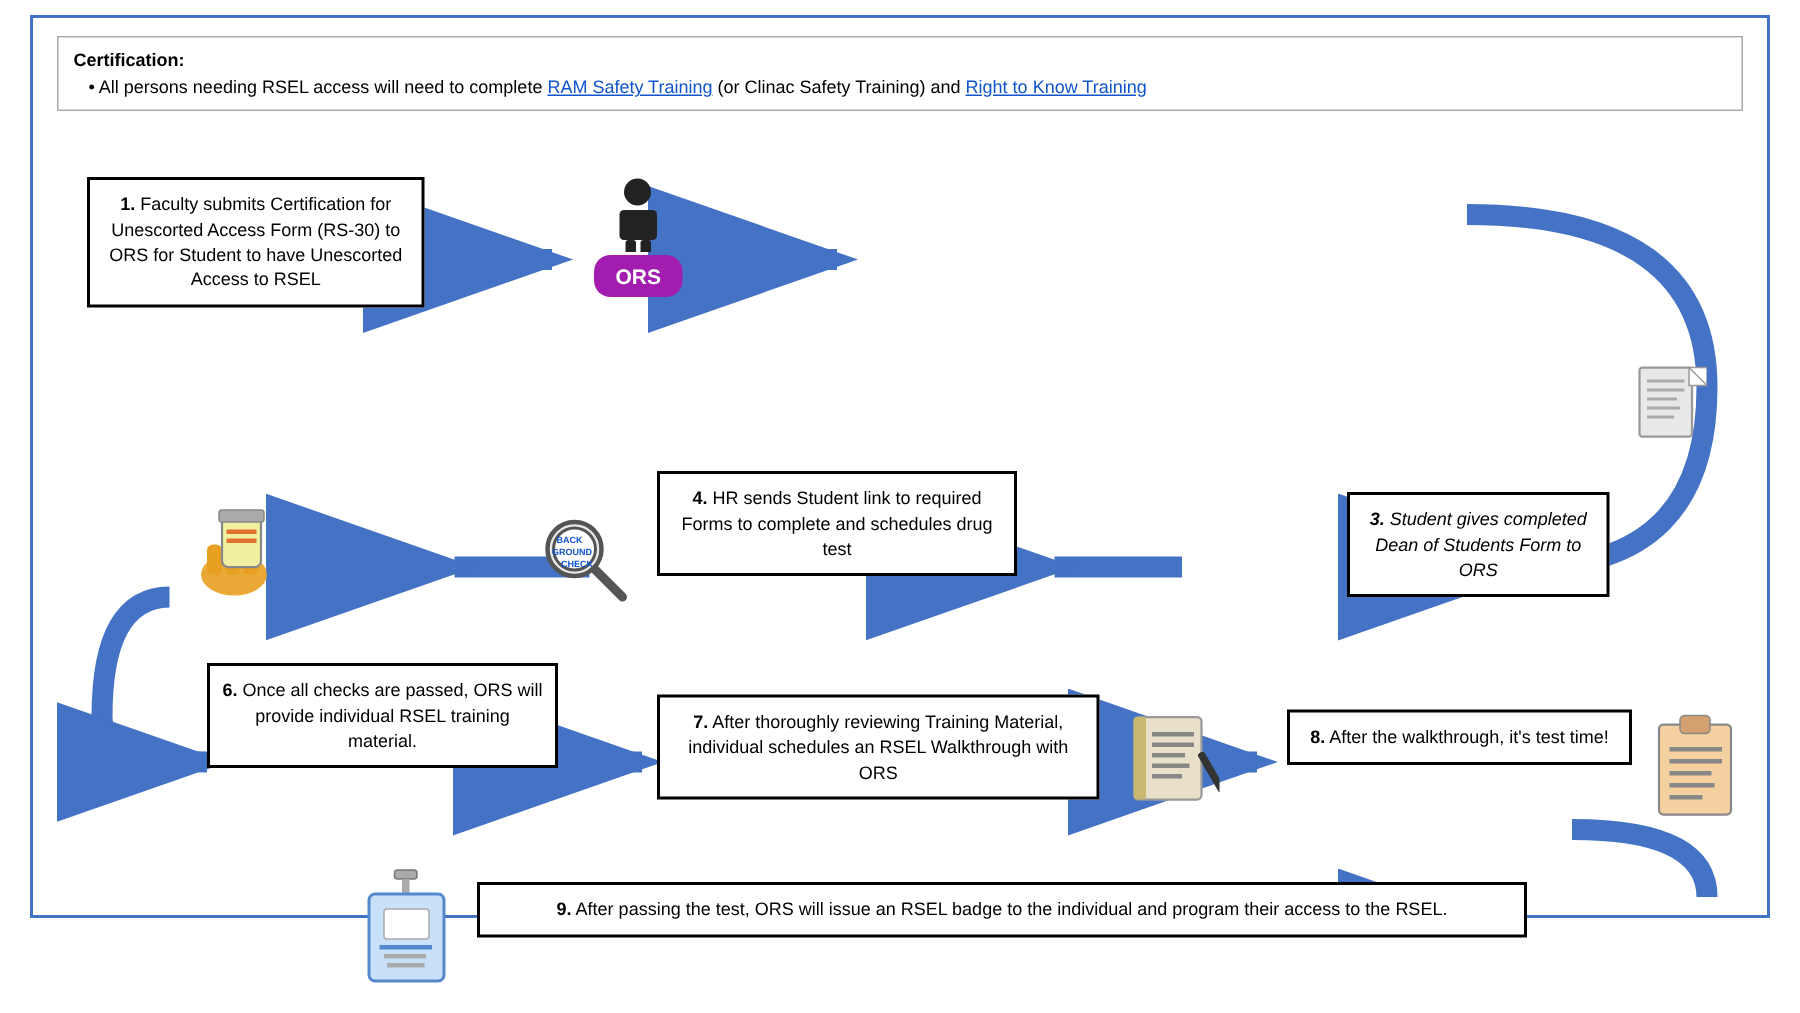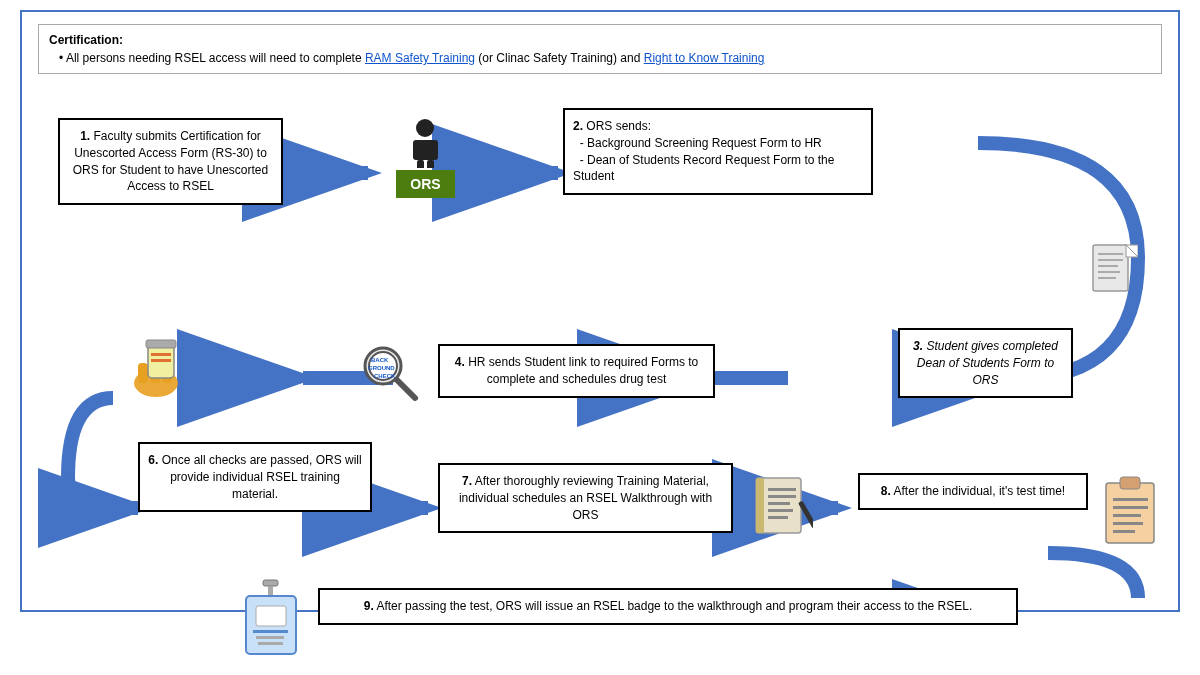--- a/index.html
+++ b/index.html
@@ -56,26 +56,27 @@
 
     
     .ors-figure {
       position: absolute;
       display: flex;
       flex-direction: column;
       align-items: center;
       justify-content: center;
     }
     .ors-podium {
-      background: #4d7c0f;
+      background: #a21caf;
       color: #fff;
       font-weight: bold;
       font-size: 14px;
       padding: 6px 14px;
       margin-top: 2px;
+      border-radius: 11px;
     }
 
     
     .doc-icon {
       position: absolute;
       font-size: 36px;
     }
 
     
     .bg-check-icon {
@@ -164,44 +165,40 @@
 
       <svg width="45" height="50" viewBox="0 0 45 50">
         <circle cx="22" cy="10" r="9" fill="#222"></circle>
         <rect x="10" y="22" width="25" height="20" rx="3" fill="#222"></rect>
         <rect x="14" y="42" width="7" height="12" rx="2" fill="#222"></rect>
         <rect x="24" y="42" width="7" height="12" rx="2" fill="#222"></rect>
       </svg>
       <div class="ors-podium">ORS</div>
     </div>
 
-    <div class="step-box" style="left:525px; top:20px; width:310px; text-align:left;">
-      <strong>2.</strong>
-      <span> ORS sends:<br>&nbsp;&nbsp;- Background Screening Request Form to HR<br>&nbsp;&nbsp;- Dean of Students Record Request Form to the Student</span>
-    </div>
 
     <div class="doc-icon" style="left:1050px; top:155px;">
       <svg width="50" height="60" viewBox="0 0 50 60">
         <rect x="5" y="2" width="35" height="46" rx="2" fill="#e8e8e8" stroke="#999" stroke-width="1.5"></rect>
         <rect x="10" y="10" width="25" height="2" fill="#aaa"></rect>
         <rect x="10" y="16" width="25" height="2" fill="#aaa"></rect>
         <rect x="10" y="22" width="20" height="2" fill="#aaa"></rect>
         <rect x="10" y="28" width="22" height="2" fill="#aaa"></rect>
         <rect x="10" y="34" width="18" height="2" fill="#aaa"></rect>
         <rect x="38" y="2" width="12" height="12" rx="0" fill="#fff" stroke="#999" stroke-width="1"></rect>
         <path d="M38 2 L50 14" stroke="#999" stroke-width="1"></path>
       </svg>
     </div>
 
     <div class="step-box" style="left:860px; top:240px; width:175px;font-style:italic;">
       <strong>3.</strong>
       <span> Student gives completed Dean of Students Form to ORS</span>
     </div>
 
-    <div class="step-box" style="left:400px; top:256px; width:277px;">
+    <div class="step-box" style="left:400px; top:226px; width:240px;">
       <strong>4.</strong>
       <span> HR sends Student link to required Forms to complete and schedules drug test</span>
     </div>
 
     <div class="bg-check-icon" style="left:310px; top:250px; width:85px;">
       <svg width="75" height="75" viewBox="0 0 75 75">
 
         <circle cx="30" cy="28" r="18" fill="#e8e8e8" stroke="#555" stroke-width="3"></circle>
         <circle cx="30" cy="28" r="14" fill="white" stroke="#555" stroke-width="2"></circle>
         <line x1="44" y1="42" x2="62" y2="60" stroke="#555" stroke-width="6" stroke-linecap="round"></line>
@@ -259,36 +256,36 @@
         <rect x="15" y="25" width="35" height="3" fill="#888"></rect>
         <rect x="15" y="33" width="35" height="3" fill="#888"></rect>
         <rect x="15" y="41" width="28" height="3" fill="#888"></rect>
         <rect x="15" y="49" width="30" height="3" fill="#888"></rect>
         <rect x="15" y="57" width="22" height="3" fill="#888"></rect>
       </svg>
     </div>
 
     <div class="step-box" style="left:820px; top:385px; width:230px;">
       <strong>8.</strong>
-      <span> After the individual, it's test time!</span>
+      <span> After the walkthrough, it's test time!</span>
     </div>
 
     <div class="badge-icon" style="left:200px; top:490px;">
       <svg width="65" height="80" viewBox="0 0 65 80">
 
         <rect x="25" y="2" width="15" height="6" rx="2" fill="#aaa" stroke="#777" stroke-width="1"></rect>
         <rect x="30" y="8" width="5" height="10" fill="#aaa"></rect>
 
         <rect x="8" y="18" width="50" height="58" rx="4" fill="#c8e0f8" stroke="#5588cc" stroke-width="2"></rect>
         <rect x="18" y="28" width="30" height="20" rx="2" fill="#fff" stroke="#aaa" stroke-width="1"></rect>
         <rect x="15" y="52" width="35" height="3" fill="#5588cc"></rect>
         <rect x="18" y="58" width="28" height="3" fill="#aaa"></rect>
         <rect x="20" y="64" width="25" height="3" fill="#aaa"></rect>
       </svg>
     </div>
 
     <div class="step-box" style="left:280px; top:500px; width:700px;">
       <strong>9.</strong>
-      <span> After passing the test, ORS will issue an RSEL badge to the walkthrough and program their access to the RSEL.</span>
+      <span> After passing the test, ORS will issue an RSEL badge to the individual and program their access to the RSEL.</span>
     </div>
 
   </div>
 </div>
 
 </body></html>

